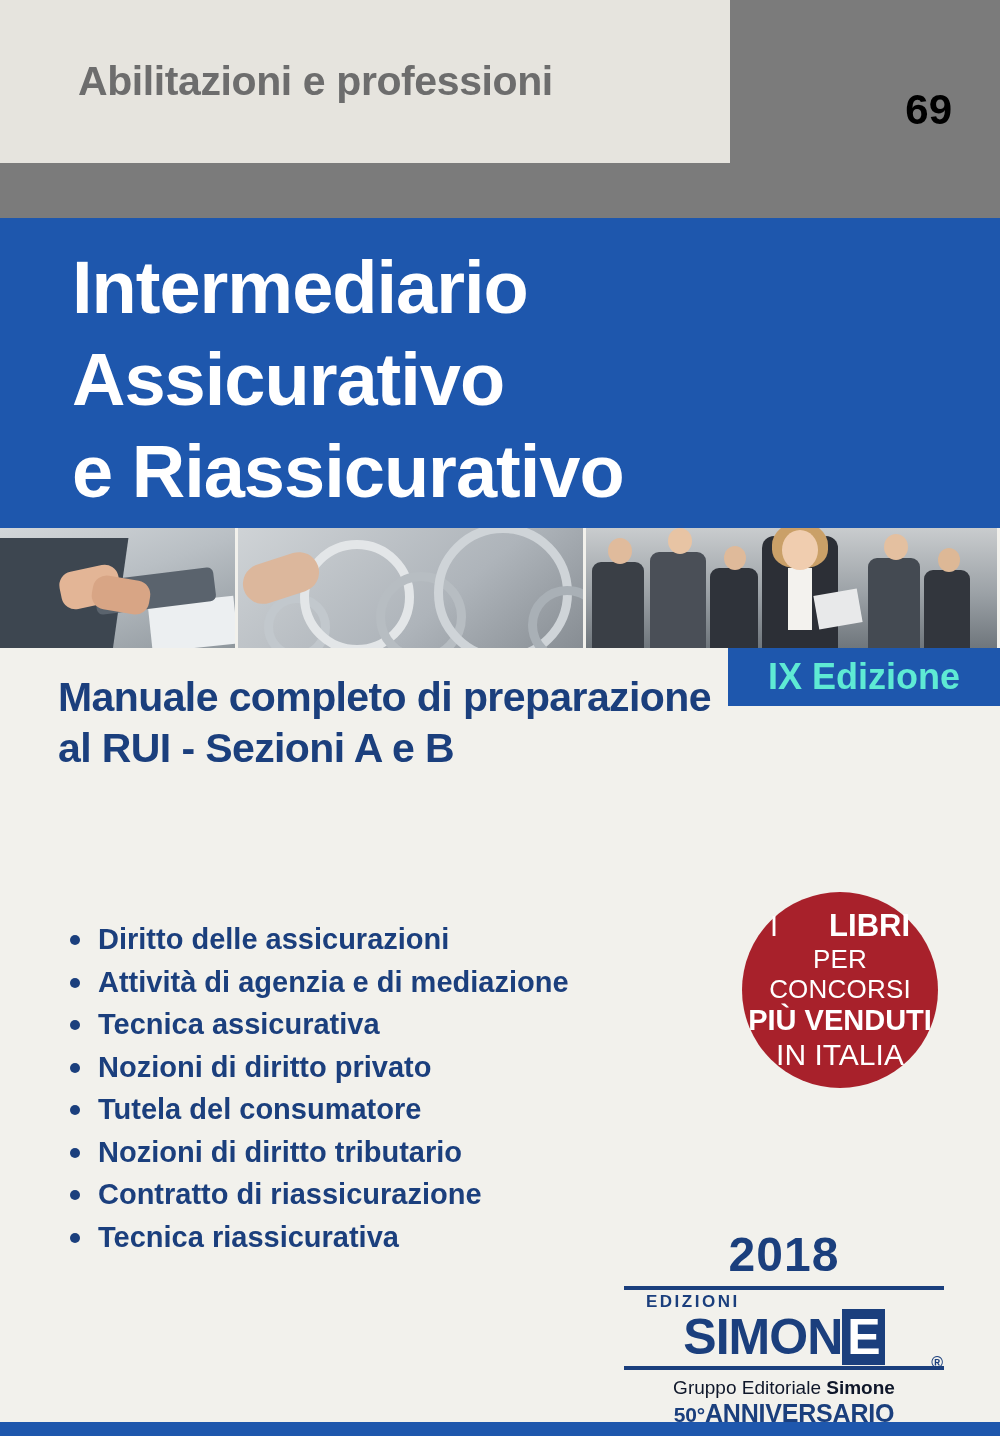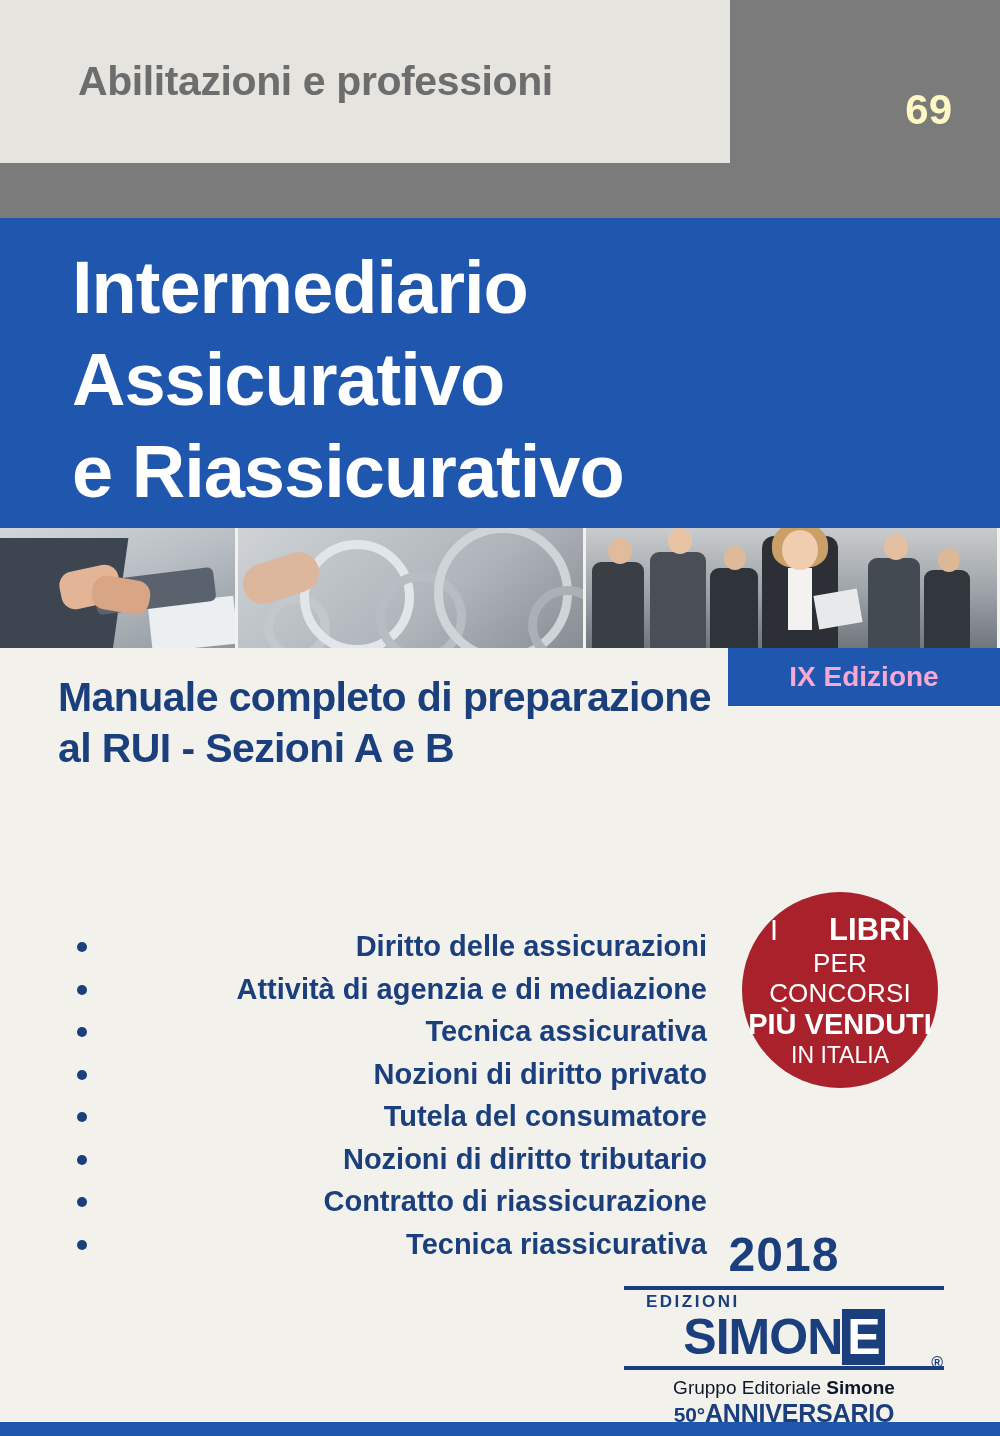--- a/index.html
+++ b/index.html
@@ -38,21 +38,21 @@
     font-size: 41px;
     font-weight: bold;
     color: #6d6d6d;
     letter-spacing: -0.4px;
   }
   .series-number {
     position: absolute;
     right: 48px; top: 86px;
     font-size: 42px;
     font-weight: bold;
-    color: #fef9c3;
+    color: #000000;
   }
 
   
   .title-block {
     position: absolute;
     left: 0; top: 218px;
     width: 1000px; height: 340px;
     background: #1e57ad;
   }
   .title-block .line {
@@ -113,22 +113,22 @@
   .edition-badge {
     position: absolute;
     right: 0; top: 648px;
     width: 272px; height: 58px;
     background: #1e57ad;
     display: flex;
     align-items: center;
     justify-content: center;
   }
   .edition-badge span {
-    color: #f9a8d4;
-    font-size: 28px;
+    color: #5eead4;
+    font-size: 36px;
     font-weight: bold;
   }
 
   
   .subtitle {
     position: absolute;
     left: 58px; top: 672px;
     width: 700px;
   }
   .subtitle .sline {
@@ -139,21 +139,21 @@
     letter-spacing: -0.6px;
     white-space: nowrap;
   }
 
   
   .topics {
     position: absolute;
     left: 60px; top: 918px;
     width: 640px;
     list-style: none;
-    margin: 7px; padding: 0; text-align: right;
+    margin: 0; padding: 0;
   }
   .topics li {
     position: relative;
     color: #1b3f7d;
     font-size: 29px;
     font-weight: bold;
     line-height: 42.5px;
     padding-left: 38px;
     white-space: nowrap;
   }
@@ -178,21 +178,21 @@
     flex-direction: column;
     align-items: center;
     justify-content: center;
     text-align: center;
     line-height: 1.16;
   }
   .seal .l1 { font-size: 29px; }
   .seal .l1 b { font-size: 31px; margin-left: 43px; }
   .seal .l2 { font-size: 26px; letter-spacing: 0.2px; }
   .seal .l3 { font-size: 29px; font-weight: bold; }
-  .seal .l4 { font-size: 23px; }
+  .seal .l4 { font-size: 30px; }
 
   
   .publisher {
     position: absolute;
     right: 56px; top: 1228px;
     width: 320px;
     text-align: center;
   }
   .pub-year {
     color: #1b3f7d;

